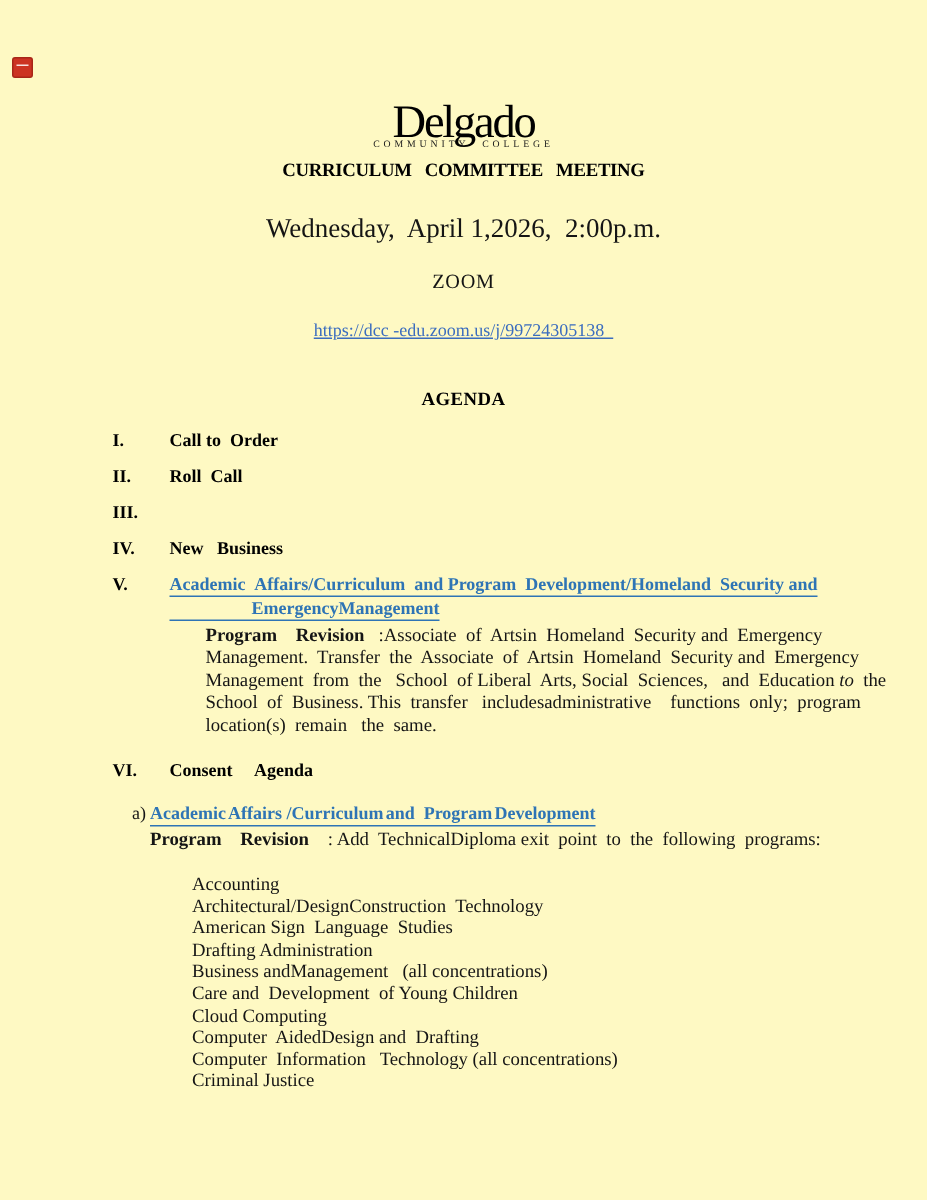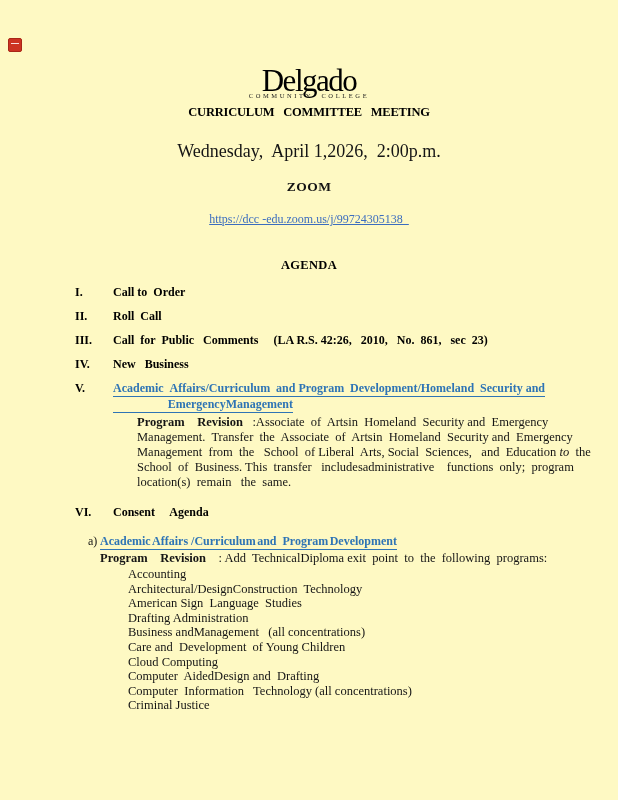--- a/index.html
+++ b/index.html
@@ -39,21 +39,21 @@
   }
   .logo-sub{
     margin-top:-2px;font-size:6.5px;letter-spacing:2.6px;
     color:#1a1a1a;line-height:7px;
   }
   .meeting-title{
     margin-top:6px;font-size:12.5px;font-weight:bold;color:#000;
     letter-spacing:-0.2px;
   }
   .date-line{margin-top:21px;font-size:18px;}
-  .platform{margin-top:17px;font-size:13.5px;letter-spacing:0.5px;font-weight:bold;}
+  .platform{margin-top:17px;font-size:13.5px;letter-spacing:0.5px;}
   .zoom-url{margin-top:17px;font-size:12px;}
   .zoom-url a{
     color:var(--url-blue,#3b6dbf);
     text-decoration:underline;
     white-space:pre;
   }
 
   .agenda-heading{
     margin-top:31px;text-align:center;
     font-size:12.5px;font-weight:bold;color:#000;letter-spacing:0.3px;
@@ -81,21 +81,21 @@
 
   .pline{font-size:12.5px;line-height:15px;white-space:pre;margin-left:24px;}
   .v-par{margin-top:2px;}
 
   
   .sub-a{display:flex;margin:16px 0 0 13px;}
   .a-label{flex:0 0 12px;font-size:12px;line-height:13px;}
   .a-body{flex:1;}
   .rev-line{font-size:12.5px;line-height:15px;white-space:pre;margin-top:1px;}
 
-  .programs{margin:1px 0 0 28px;}
+  .programs{margin:15px 0 0 28px;}
   .program-line{font-size:12.5px;line-height:14.6px;white-space:pre;}
 </style>
 </head>
 <body>
 
 <div class="page">
 
   <div class="broken-icon"></div>
 
   <div class="header">
@@ -118,21 +118,20 @@
       <span class="item-text pre">Call to  Order</span>
     </div>
 
     <div class="item-row">
       <span class="numeral">II.</span>
       <span class="item-text pre">Roll  Call</span>
     </div>
 
     <div class="item-row">
       <span class="numeral">III.</span>
-      <span class="item-text pre">Call  for  Public   Comments     (LA R.S. 42:26,   2010,   No.  861,   sec  23)</span>
     </div>
 
     <div class="item-row">
       <span class="numeral">IV.</span>
       <span class="item-text pre">New   Business</span>
     </div>
 
     <div class="item-row" style="margin-bottom:16px;">
       <span class="numeral">V.</span>
       <div class="item-body">

